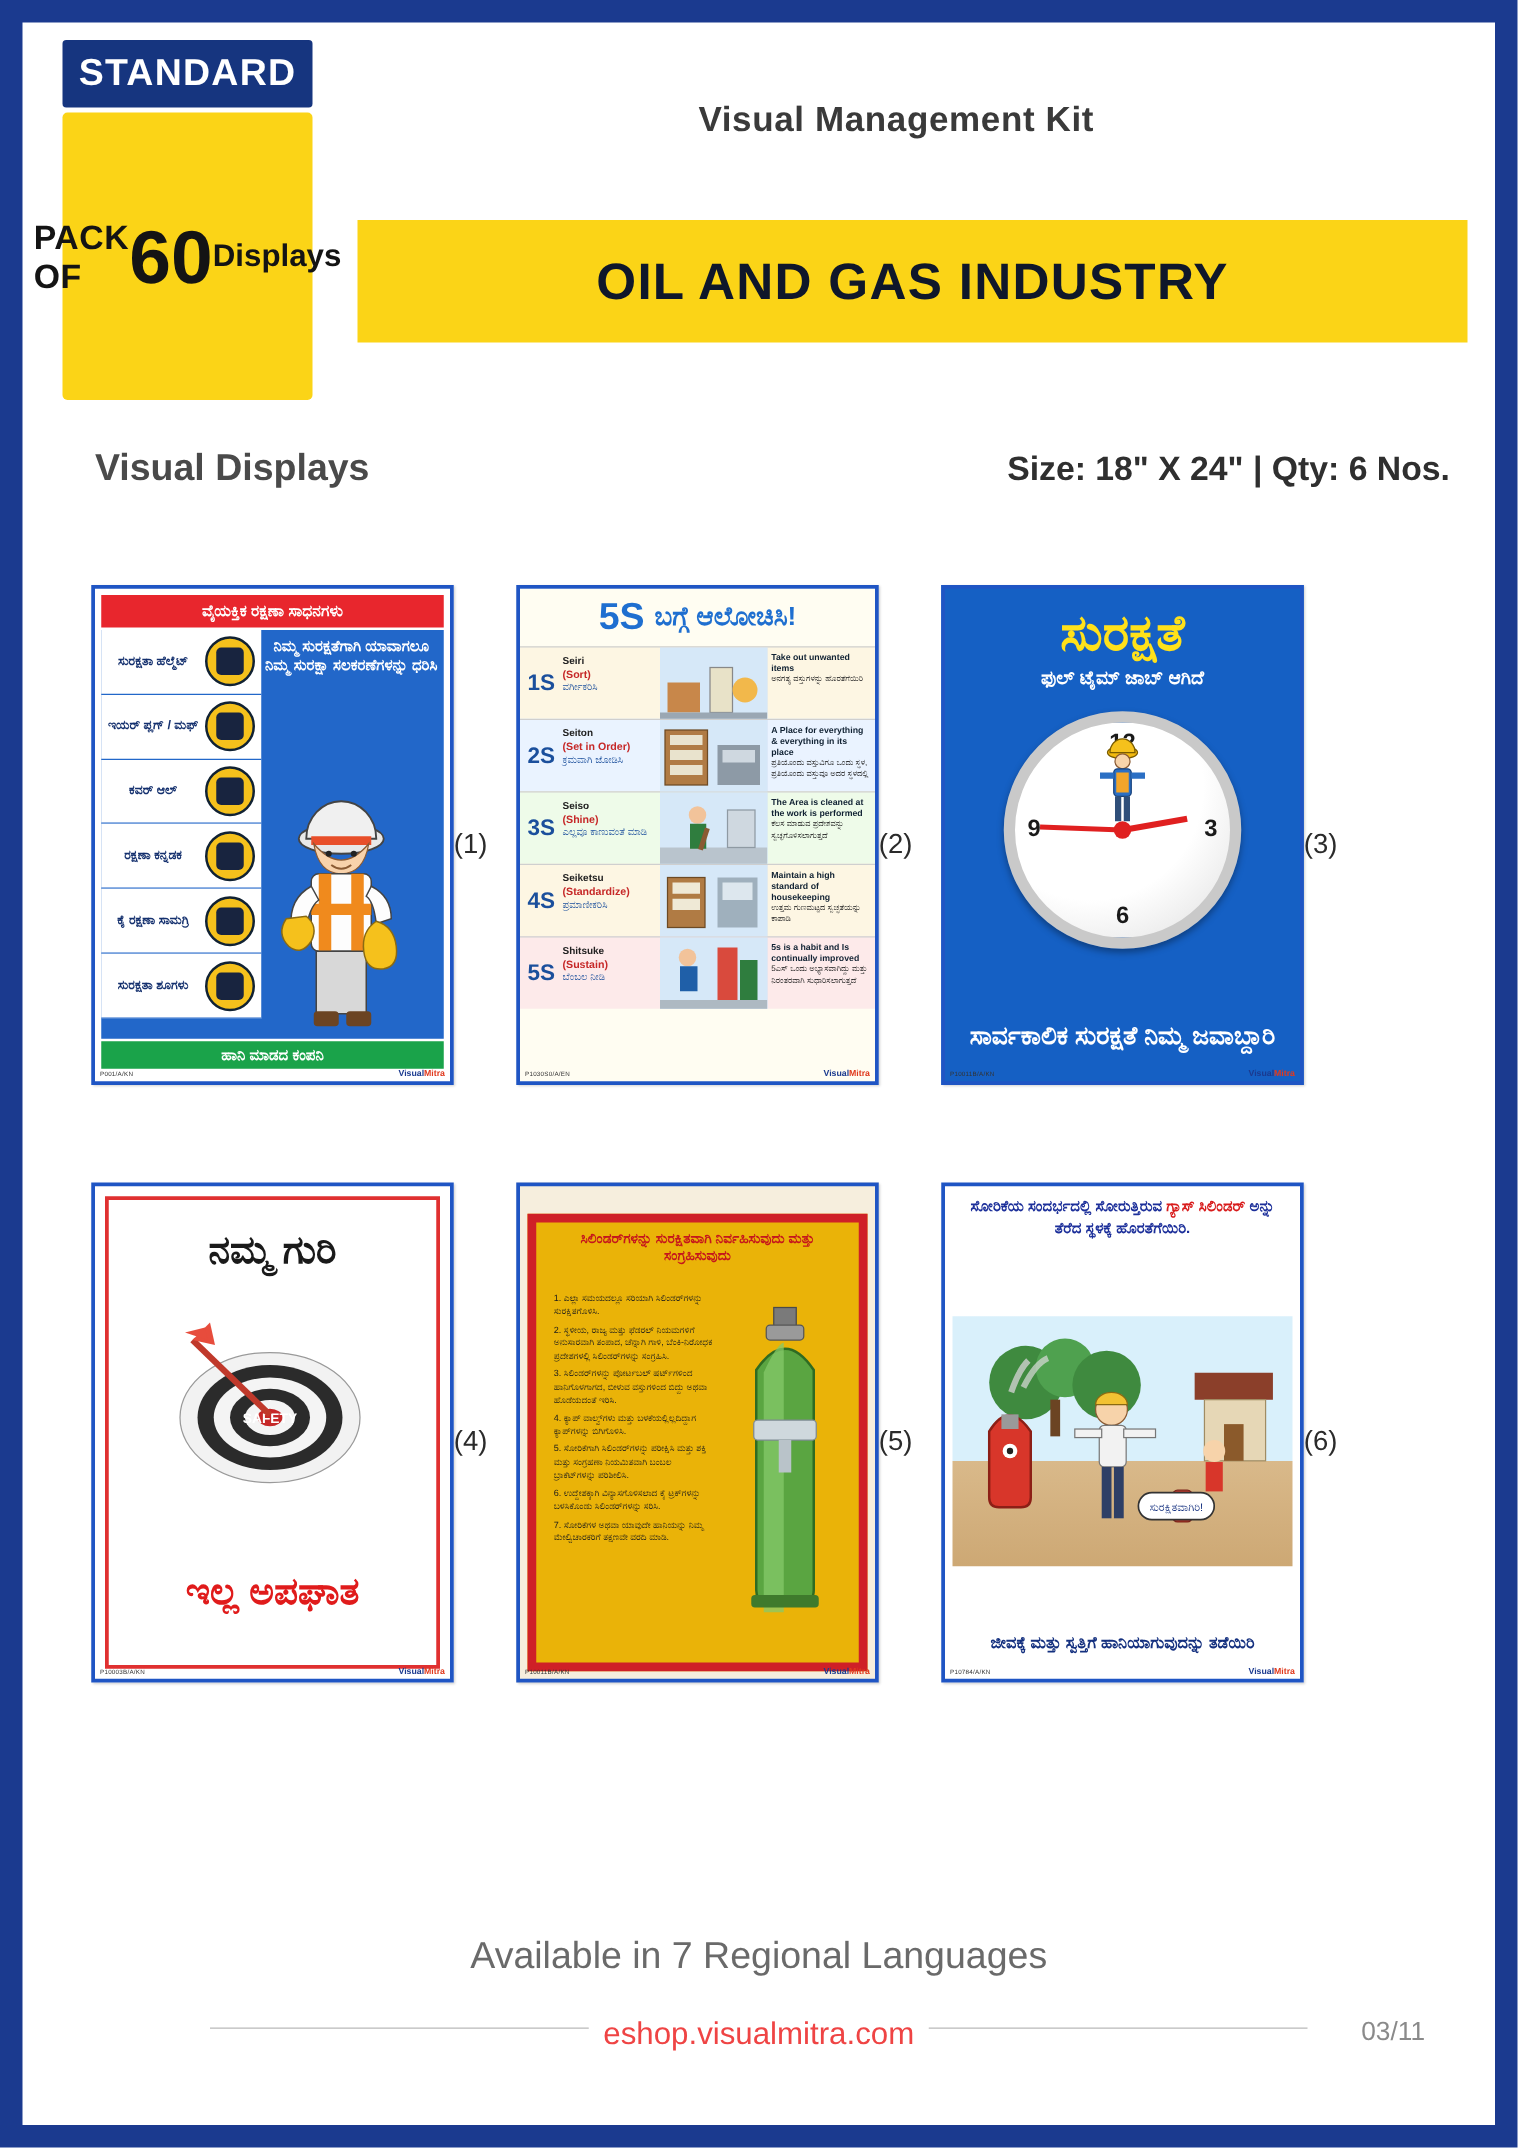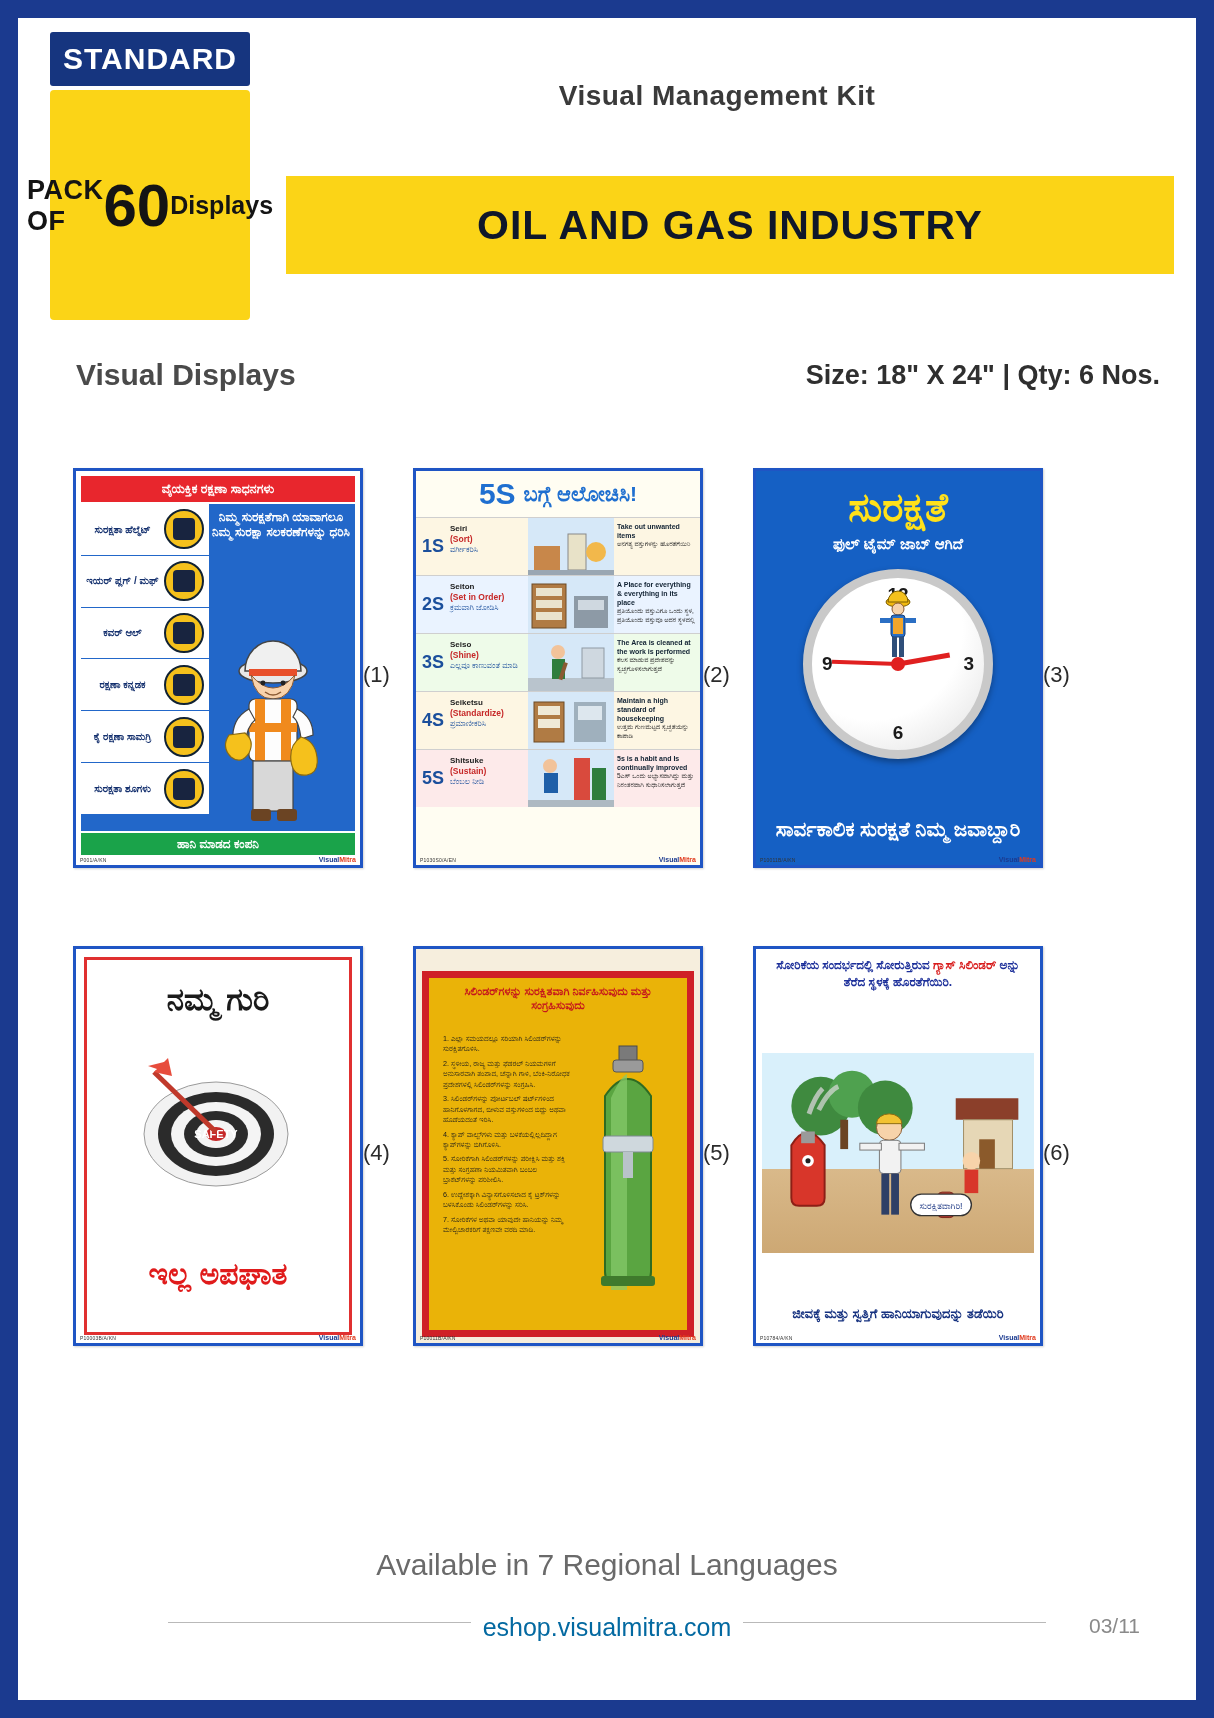--- a/index.html
+++ b/index.html
@@ -209,21 +209,21 @@
   .p6 .foot { position: absolute; left: 8px; right: 8px; bottom: 20px; text-align: center; font-size: 13px; font-weight: bold; color: #14307f; line-height: 1.4; }
 
   
   .avail {
     position: absolute; left: 0; right: 0; bottom: 118px;
     text-align: center; font-size: 30px; color: #6a6a6a;
   }
   .rule { position: absolute; left: 150px; right: 150px; bottom: 77px; height: 1px; background: #b9b9b9; }
   .site {
     position: absolute; left: 0; right: 0; bottom: 58px; text-align: center;
-    font-size: 25px; color: #0369a1;
+    font-size: 25px; color: #ef4444;
   }
   .site span { background: #fff; padding: 0 12px; }
   .pageno { position: absolute; right: 56px; bottom: 62px; font-size: 21px; color: #8a8a8a; }
 </style>
 </head>
 <body>
 
 <div class="page">
 
   <div class="header">

